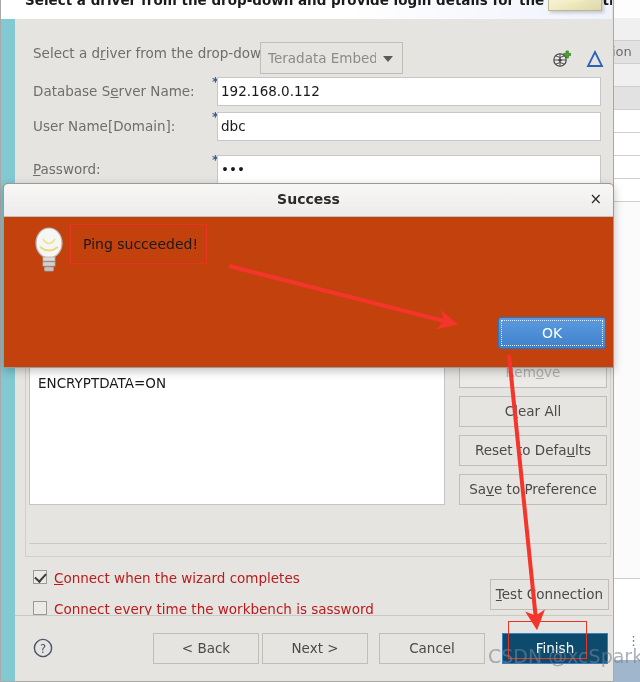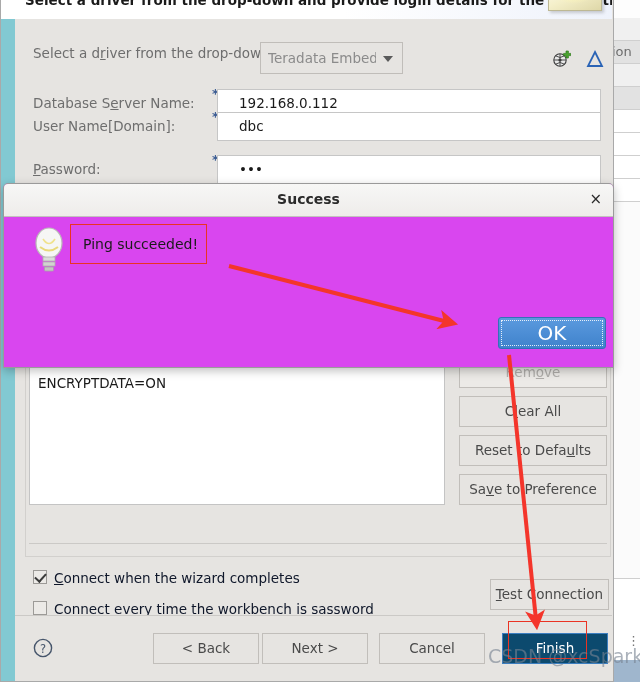--- a/index.html
+++ b/index.html
@@ -107,21 +107,21 @@
   .flabel u { text-decoration: underline; }
   .fstar {
     position: absolute; left: 197px; top: -3px;
     font-size: 13px; color: #3b5c93; font-weight: bold;
   }
   .ftext {
     position: absolute; left: 202px; width: 384px; height: 29px;
     background: #ffffff; border: 1px solid #c6c6c6;
     box-sizing: border-box;
     font-size: 13.5px; color: #1a1a1a;
-    line-height: 27px; padding-left: 21px;
+    line-height: 27px; padding-left: 3px;
     overflow: hidden; white-space: nowrap;
   }
   .fcombo {
     position: absolute; left: 245px; top: 3px; width: 143px; height: 32px;
     background: #e6e4e1; border: 1px solid #c0bdb9;
     box-sizing: border-box;
   }
   .fcombo-text {
     position: absolute; left: 7px; top: 0; right: 26px; height: 30px;
     line-height: 30px; font-size: 13.5px; color: #8b8b8b;
@@ -182,21 +182,21 @@
     box-sizing: border-box;
   }
   .cbox.checked::after {
     content: ""; position: absolute;
     left: 3px; top: 0px; width: 5px; height: 9px;
     border: solid #3b3b3b; border-width: 0 2px 2px 0;
     transform: rotate(42deg);
   }
   .cblabel {
     position: absolute; left: 21px; top: 0;
-    font-size: 13.5px; color: #0f172a; white-space: nowrap; line-height: 18px;
+    font-size: 13.5px; color: #b91c1c; white-space: nowrap; line-height: 18px;
   }
   .cblabel u { text-decoration: underline; }
   .test-conn-btn {
     position: absolute; left: 475px; top: 560px;
     width: 119px; height: 31px;
     background: #e6e4e1; border: 1px solid #c1beba; box-sizing: border-box;
     font-size: 13.5px; color: #4a4a4a; line-height: 29px; text-align: center;
   }
   .test-conn-btn u { text-decoration: underline; }
 
@@ -214,21 +214,21 @@
     font-size: 13.5px; color: #4a4a4a; line-height: 29px; text-align: center;
   }
   .fbtn.primary {
     background: #0c4a6e; border: 1px solid #3b7ec0; color: #ffffff;
   }
 
   
   .success-dlg {
     position: absolute; left: 3px; top: 183px;
     width: 611px; height: 185px;
-    background: #d946ef;
+    background: #c2410c;
     border: 1px solid #9a9a9a;
     border-radius: 5px 5px 0 0;
     box-shadow: 0 3px 10px rgba(0,0,0,0.25);
     box-sizing: border-box;
   }
   .success-title {
     position: absolute; left: 0; top: 0; right: 0; height: 32px;
     background: linear-gradient(to bottom, #f7f7f6 0%, #eeecea 100%);
     border-bottom: 1px solid #c3c1be;
     border-radius: 4px 4px 0 0;
@@ -256,21 +256,21 @@
     width: 108px; height: 32px;
     background: linear-gradient(to bottom, #5b9ade 0%, #3f82cc 100%);
     border: 1px solid #3272b8;
     border-radius: 3px;
     box-sizing: border-box;
   }
   .ok-btn-inner {
     position: absolute; left: 2px; top: 2px; right: 2px; bottom: 2px;
     border: 1px dotted rgba(255,255,255,0.85);
     text-align: center; line-height: 24px;
-    font-size: 20px; color: #ffffff;
+    font-size: 14px; color: #ffffff;
   }
 
   
   .anno { position: absolute; pointer-events: none; }
   .redbox {
     position: absolute; border: 1.5px solid #ea3323; box-sizing: border-box;
   }
   .watermark {
     position: absolute; left: 488px; top: 645px;
     font-size: 19px; color: rgba(120,130,145,0.62);
@@ -331,21 +331,21 @@
               <path d="M15 2 h2.4 v2.4 h2.4 v2.2 h-2.4 v2.4 h-2.4 v-2.4 h-2.4 v-2.2 h2.4 z" fill="#4aa32f" stroke="#2f7a1d" stroke-width="0.7"></path>
             </svg>
           </div>
           <div class="icon-delta">
             <svg width="20" height="20" viewBox="0 0 20 20">
               <path d="M10 3 L17 17 L3 17 Z" fill="none" stroke="#2a63b5" stroke-width="1.8"></path>
             </svg>
           </div>
         </div>
 
-        <div class="frow" style="top:58px; width:100%;margin-top:12px;">
+        <div class="frow" style="top:58px; width:100%;">
           <div class="flabel">
             <span>Database S</span><u>e</u><span>rver Name:</span>
           </div>
           <div class="fstar">*</div>
           <div class="ftext">192.168.0.112</div>
         </div>
 
         <div class="frow" style="top:93px; width:100%;">
           <div class="flabel">
             <span>User Name[Domain]:</span>

